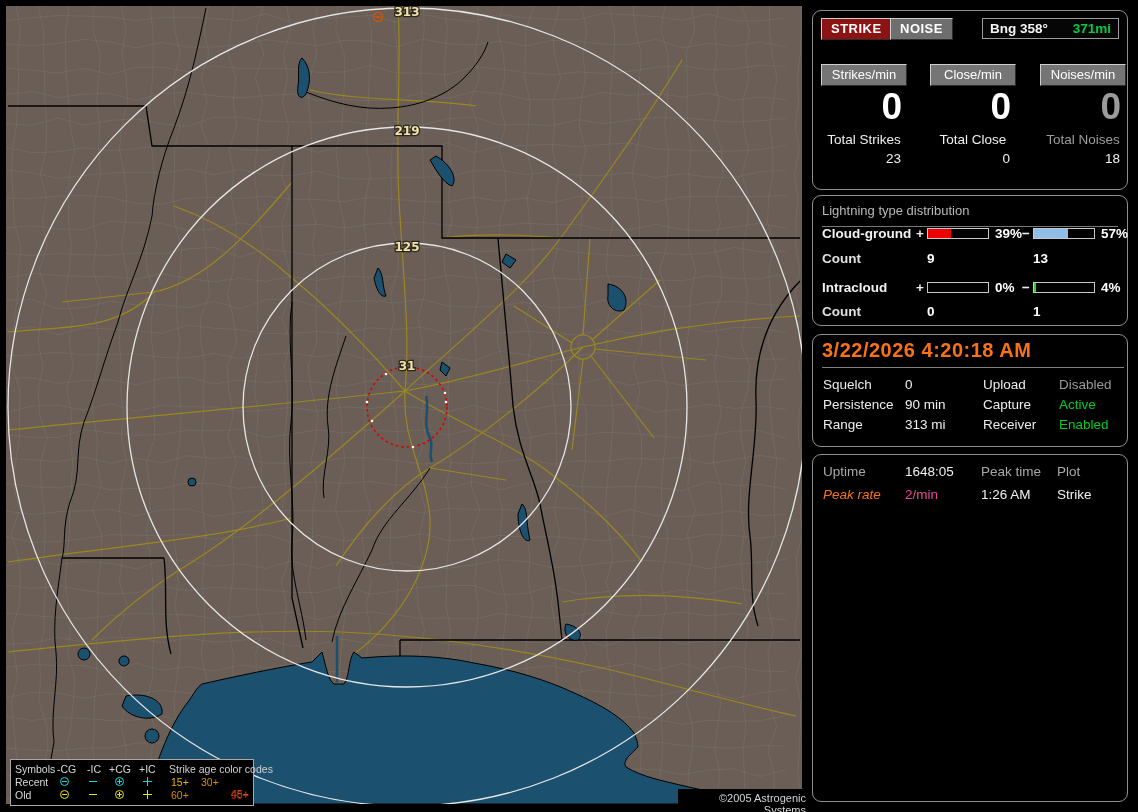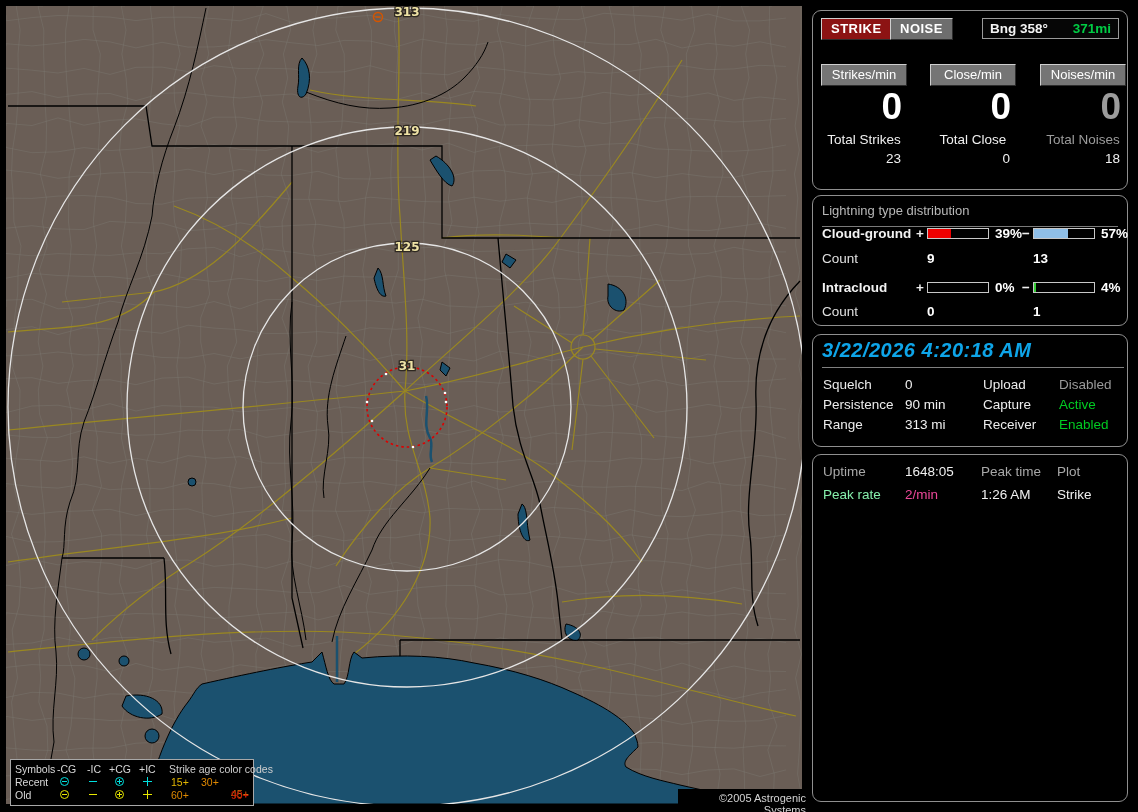--- a/index.html
+++ b/index.html
@@ -60,21 +60,21 @@
 
   #dist-title { margin:7px 9px 0; padding-bottom:8px; border-bottom:1px solid #7a7a7a;
     color:#b8b8b8; font-size:13px; }
   .drow, .crow { position:absolute; left:0; width:100%; height:16px; font-size:13.5px; }
   .drow .dlab { position:absolute; left:9px; font-weight:bold; color:#f2f2f2; }
   .drow .sgn { position:absolute; font-weight:bold; color:#efefef; }
   .bar { position:absolute; width:62px; height:11px; top:2px; background:#000;
     border:1px solid #c8c8c8; }
   .bar .fill { height:100%; width:0; }
   .pct { position:absolute; font-weight:bold; color:#fff; }
-  .crow .clab { position:absolute; left:9px; font-weight:normal; color:#e0e0e0; }
+  .crow .clab { position:absolute; left:9px; font-weight:bold; color:#e0e0e0; }
   .crow .cv { position:absolute; font-weight:bold; color:#fff; }
 
   #clock { position:absolute; left:9px; top:4px; width:302px; font-size:20px; font-weight:bold;
     padding-bottom:5px; border-bottom:1px solid #808080; letter-spacing:0.5px; }
   .grow { position:absolute; width:100%; height:20px; font-size:13.5px; }
   .grow .g1 { position:absolute; left:10px;  color:#ececec; }
   .grow .g2 { position:absolute; left:92px;  }
   .grow .g3 { position:absolute; left:170px; color:#ececec; }
   .grow .g4 { position:absolute; left:246px; }
   #sec4 .g3 { left:168px; } #sec4 .g4 { left:244px; }
@@ -264,21 +264,21 @@
       <span class="pct" style="left:288px">4%</span>
     </div>
     <div class="crow" style="top:108px">
       <span class="clab">Count</span>
       <span class="cv" style="left:114px">0</span>
       <span class="cv" style="left:220px">1</span>
     </div>
   </div>
 
   <div class="sec" id="sec3">
-    <div id="clock" style="color: #0ea5e9; font-style: italic;">3/22/2026 4:20:18 AM</div>
+    <div id="clock" style="color: #f97316;">3/22/2026 4:20:18 AM</div>
     <div class="grow" style="top:42px">
       <span class="g1">Squelch</span>
       <span class="g2" style="color: rgb(240, 240, 240);">0</span>
       <span class="g3">Upload</span>
       <span class="g4" style="color: rgb(154, 154, 154);">Disabled</span>
     </div>
     <div class="grow" style="top:62px">
       <span class="g1">Persistence</span>
       <span class="g2" style="color: rgb(240, 240, 240);">90 min</span>
       <span class="g3">Capture</span>
@@ -293,19 +293,19 @@
   </div>
 
   <div class="sec" id="sec4">
     <div class="grow" style="top:9px">
       <span class="g1" style="color: rgb(168, 168, 168);">Uptime</span>
       <span class="g2" style="color: rgb(240, 240, 240);">1648:05</span>
       <span class="g3" style="color: rgb(168, 168, 168);">Peak time</span>
       <span class="g4" style="color: rgb(168, 168, 168);">Plot</span>
     </div>
     <div class="grow" style="top:32px">
-      <span class="g1" style="color: #86efac;">Peak rate</span>
+      <span class="g1" style="color: #f97316; font-style: italic;">Peak rate</span>
       <span class="g2" style="color: #ec4899;">2/min</span>
       <span class="g3" style="color: rgb(240, 240, 240);">1:26 AM</span>
       <span class="g4" style="color: rgb(240, 240, 240);">Strike</span>
     </div>
   </div>
 </div>
 
 </body></html>

